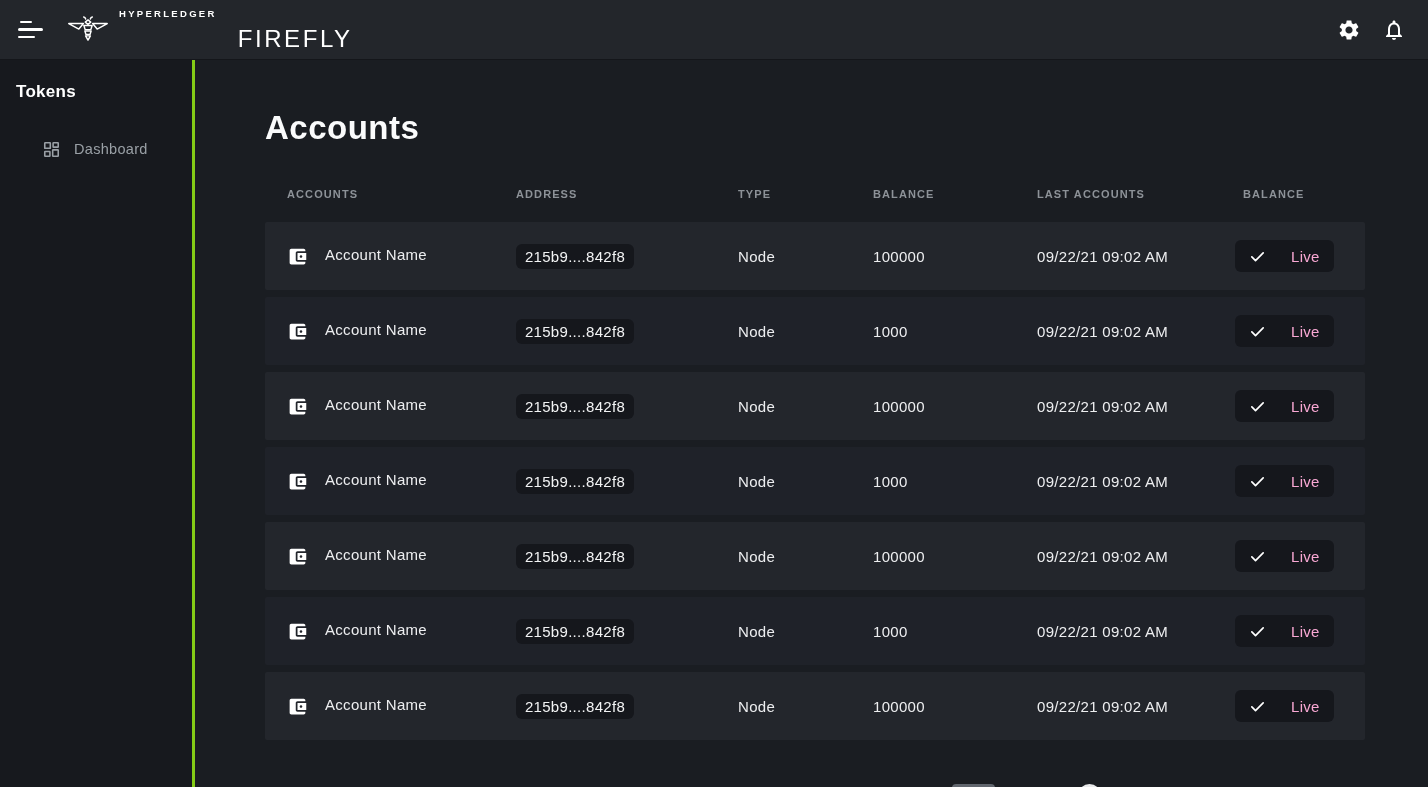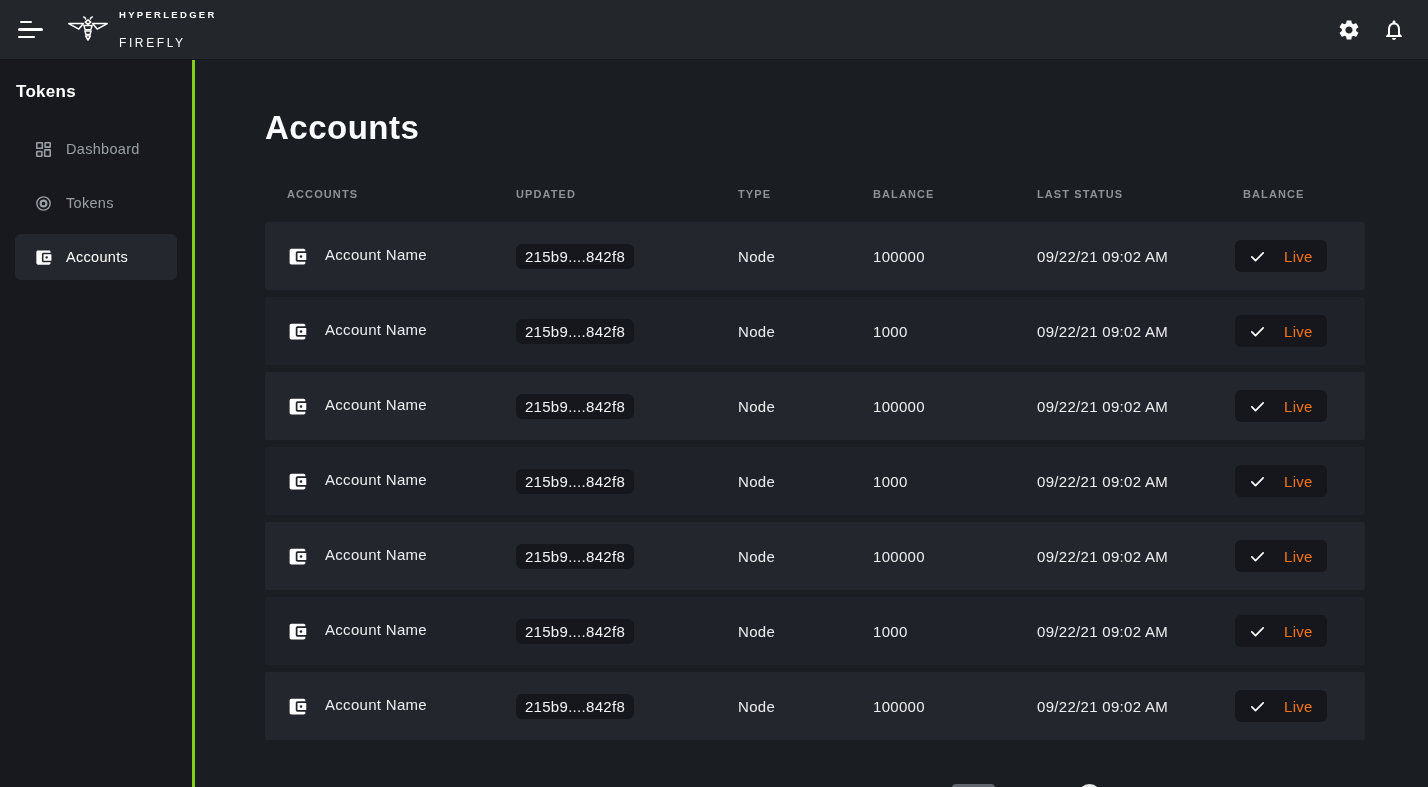--- a/index.html
+++ b/index.html
@@ -18,35 +18,35 @@
     padding:0 22px 0 18px;box-sizing:border-box;
   }
   .menu-btn{background:none;border:none;padding:0;cursor:pointer;
     width:30px;height:28px;display:flex;flex-direction:column;justify-content:center;gap:5px;}
   .menu-btn i{display:block;height:2.6px;background:#fff;border-radius:1.5px;}
   .menu-l1{width:12px;margin-left:2px;}
   .menu-l2{width:25px;}
   .menu-l3{width:17px;}
   .brand{display:flex;align-items:center;margin-left:18px;gap:9px;}
   .brand svg{display:block;}
-  .brand-text{display:flex;flex-direction:column;line-height:1;}
+  .brand-text{display:flex;line-height:1;gap:21px;}
   .brand-top{font-size:9.5px;font-weight:bold;letter-spacing:2.3px;color:#fff;}
-  .brand-name{font-size:12px;letter-spacing:2.6px;color:#fff;margin-top:18px;font-weight:400;}
+  .brand-name{font-size:24px;letter-spacing:2.6px;color:#fff;margin-top:18px;font-weight:400;}
   .topbar-actions{margin-left:auto;display:flex;align-items:center;gap:21px;}
   .icon-btn{background:none;border:none;padding:0;cursor:pointer;
     width:24px;height:24px;color:#fff;display:inline-flex;}
   .icon-btn svg{width:100%;height:100%;}
   
   .sidebar{
     position:absolute;top:60px;left:0;bottom:0;width:195px;box-sizing:border-box;
     background:var(--sidebar-bg,#17191e);
     border-right:3px solid #84cc16;
   }
   .sidebar-title{margin:22px 0 0 16px;font-size:17px;font-weight:bold;color:#fff;letter-spacing:.3px;}
-  .nav{margin-top:24px;display:flex;flex-direction:column;gap:8px;}
+  .nav{margin-top:24px;display:flex;flex-direction:row;gap:8px;margin-left:8px;}
   .nav-item{display:flex;align-items:center;height:46px;margin:0 15px;padding-left:19px;
     border-radius:6px;gap:13px;color:#9aa0a6;cursor:pointer;}
   .nav-item.active{background:var(--selected-bg,#24272d);color:#fff;}
   .nav-icon{width:19px;height:19px;flex:none;display:inline-flex;}
   .nav-icon svg{width:100%;height:100%;}
   .nav-label{font-size:14.5px;letter-spacing:.3px;}
   
   .main{position:absolute;top:60px;left:195px;right:0;bottom:0;background:var(--main-bg,#1a1d22);}
   .page-title{margin:48px 0 0 70px;font-size:33px;line-height:40px;font-weight:bold;
     color:#fafbfc;letter-spacing:.5px;}
@@ -62,21 +62,21 @@
   .tr{height:68px;align-items:center;margin-bottom:7px;background:var(--row-bg,#23262c);
     border-radius:2px;cursor:pointer;}
   .tr:nth-child(even){background:var(--row-bg-alt,#1f2229);}
   .td{font-size:15px;color:#edeef0;letter-spacing:.3px;}
   .td-accounts{display:flex;align-items:flex-start;gap:17px;}
   .row-icon{width:21px;height:21px;color:#fff;flex:none;display:inline-flex;}
   .row-icon svg{width:100%;height:100%;}
   .chip{background:var(--chip-bg,#15171c);border-radius:6px;display:inline-flex;
     align-items:center;justify-content:center;}
   .address-chip{width:118px;height:25px;font-size:15px;color:#f2f3f4;}
-  .status-chip{height:32px;padding:0 14px;gap:18px;font-size:15px;color:#f97316;}
+  .status-chip{height:32px;padding:0 14px;gap:25px;font-size:15px;color:#f9a8d4;}
   .check-icon{width:17px;height:17px;color:#fff;display:inline-flex;}
   .check-icon svg{width:100%;height:100%;}
   
   .page-rect{position:absolute;left:952px;top:784px;width:43px;height:22px;
     background:#61666e;border-radius:4px;cursor:pointer;}
   .page-dot{position:absolute;left:1078px;top:784px;width:23px;height:23px;
     background:#e9eaeb;border-radius:50%;cursor:pointer;}
 </style>
 </head>
 <body>
@@ -152,24 +152,24 @@
         <span class="nav-label">Accounts</span>
       </div>
     </nav>
   </aside>
 
   <main class="main">
     <h1 class="page-title">Accounts</h1>
     <div class="table">
       <div class="thead" id="thead">
           <div class="th">ACCOUNTS</div>
-          <div class="th">UPDATED</div>
+          <div class="th">ADDRESS</div>
           <div class="th">TYPE</div>
           <div class="th">BALANCE</div>
-          <div class="th">LAST STATUS</div>
+          <div class="th">LAST ACCOUNTS</div>
           <div class="th">BALANCE</div>
         </div>
       <div class="tbody" id="tbody">
   <div class="tr">
     <div class="td td-accounts">
       <span class="row-icon">
         <svg viewBox="0 0 24 24" fill="currentColor">
                   <path d="M21 18v1c0 1.1-.9 2-2 2H5c-1.11 0-2-.9-2-2V5c0-1.1.89-2 2-2h14c1.1 0 2 .9 2 2v1h-9c-1.11 0-2 .9-2 2v8c0 1.1.89 2 2 2h9zm-9-2h10V8H12v8zm4-2.5c-.83 0-1.5-.67-1.5-1.5s.67-1.5 1.5-1.5 1.5.67 1.5 1.5-.67 1.5-1.5 1.5z"></path>
                 </svg>
       </span>

